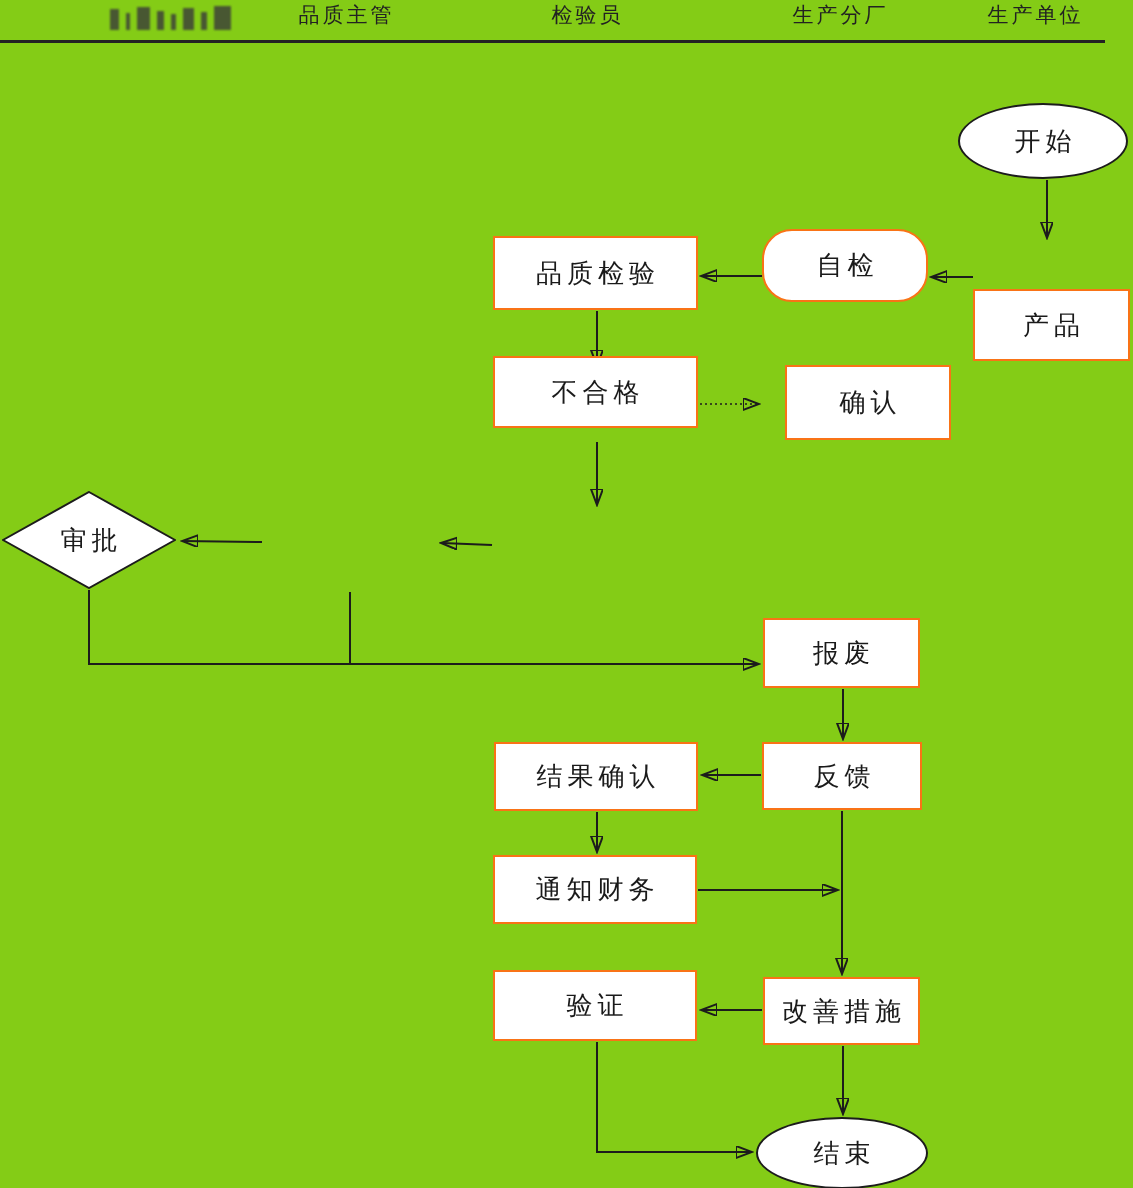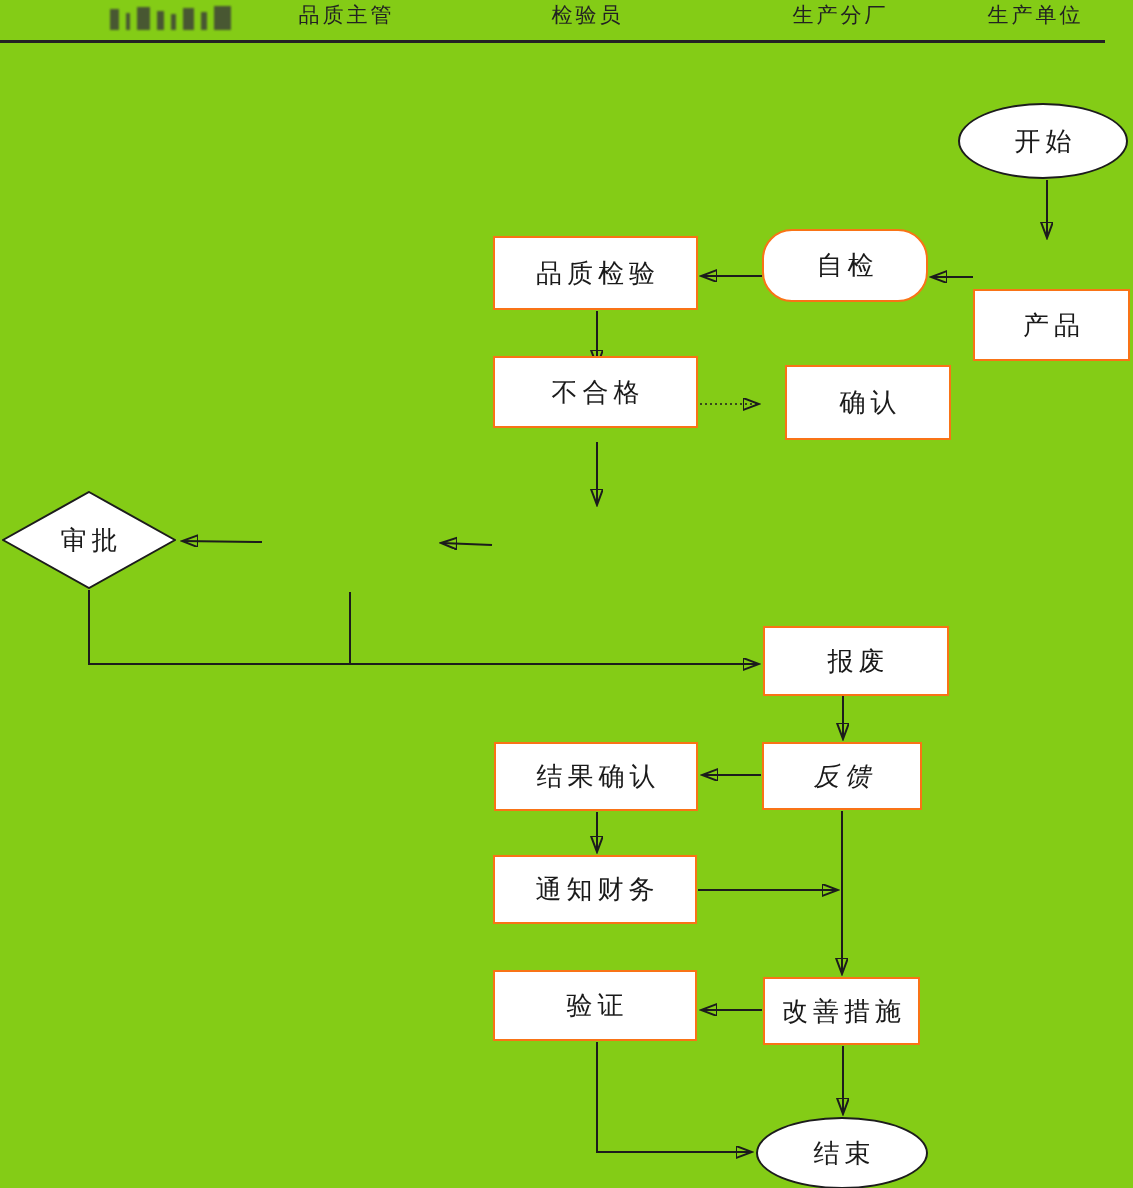--- a/index.html
+++ b/index.html
@@ -92,22 +92,22 @@
   
   #n-start   { left: 958px;  top: 103px;  width: 170px; height: 76px; }
   #n-product { left: 973px;  top: 241px;  width: 157px; height: 72px; margin-top: 48px; }
   #n-selfcheck { left: 762px; top: 229px; width: 166px; height: 73px; border-radius: 30px; }
   #n-quality { left: 493px;  top: 236px;  width: 205px; height: 74px; }
   #n-nonconf { left: 493px;  top: 356px;  width: 205px; height: 72px; }
   #n-confirm { left: 785px;  top: 365px;  width: 166px; height: 75px; }
   #n-scrapapp { left: 493px; top: 508px;  width: 205px; height: 76px; }
   #n-review  { left: 263px;  top: 493px;  width: 174px; height: 98px; }
   #n-approval{ left: 2px;    top: 491px;  width: 174px; height: 98px; }
-  #n-scrap   { left: 763px;  top: 618px;  width: 186px; height: 70px; margin-top: 8px; }
-  #n-feedback{ left: 762px;  top: 742px;  width: 160px; height: 68px; font-style: italic; }
+  #n-scrap   { left: 763px;  top: 618px;  width: 157px; height: 70px; }
+  #n-feedback{ left: 762px;  top: 742px;  width: 160px; height: 68px; }
   #n-result  { left: 494px;  top: 742px;  width: 204px; height: 69px; }
   #n-notify  { left: 493px;  top: 855px;  width: 204px; height: 69px; }
   #n-improve { left: 763px;  top: 977px;  width: 157px; height: 68px; }
   #n-verify  { left: 493px;  top: 970px;  width: 204px; height: 71px; }
   #n-end     { left: 756px;  top: 1117px; width: 172px; height: 72px; }
 </style>
 </head>
 <body>
 
 <div class="canvas">

